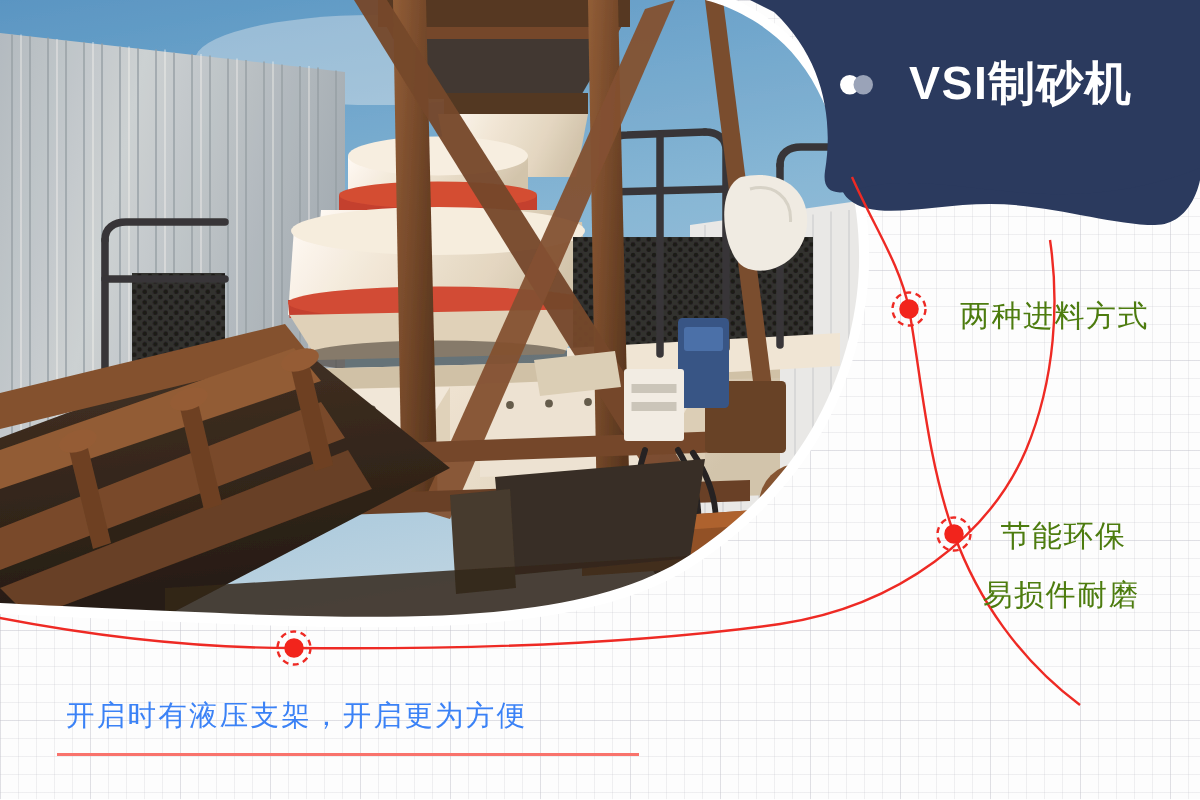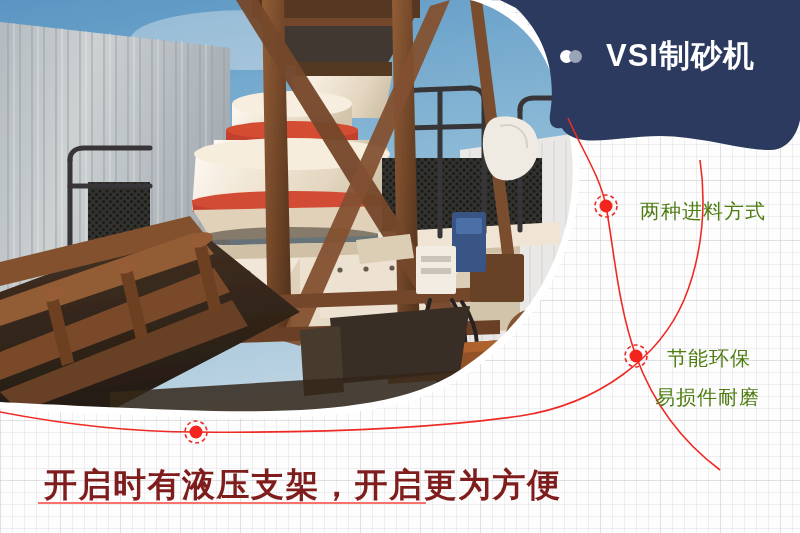--- a/index.html
+++ b/index.html
@@ -72,23 +72,23 @@
   }
   #feature-1{left:640px;top:195px;}
   #feature-2{left:655px;top:342px;margin-left:12px;}
   #feature-3{left:655px;top:381px;}
 
   
   .caption{
     position:absolute;
     left:44px;top:468px;
     z-index:40;
-    color:#7f1d1d;
-    font-size:33px;
-    font-weight:bold;
+    color:#3b82f6;
+    font-size:19px;
+    font-weight:normal;
     letter-spacing:1.5px;
     white-space:nowrap;
     line-height:1;
   }
   .caption-rule{
     position:absolute;
     left:38px;top:502px;
     width:388px;height:2px;
     background:#f9736c;
     z-index:39;

